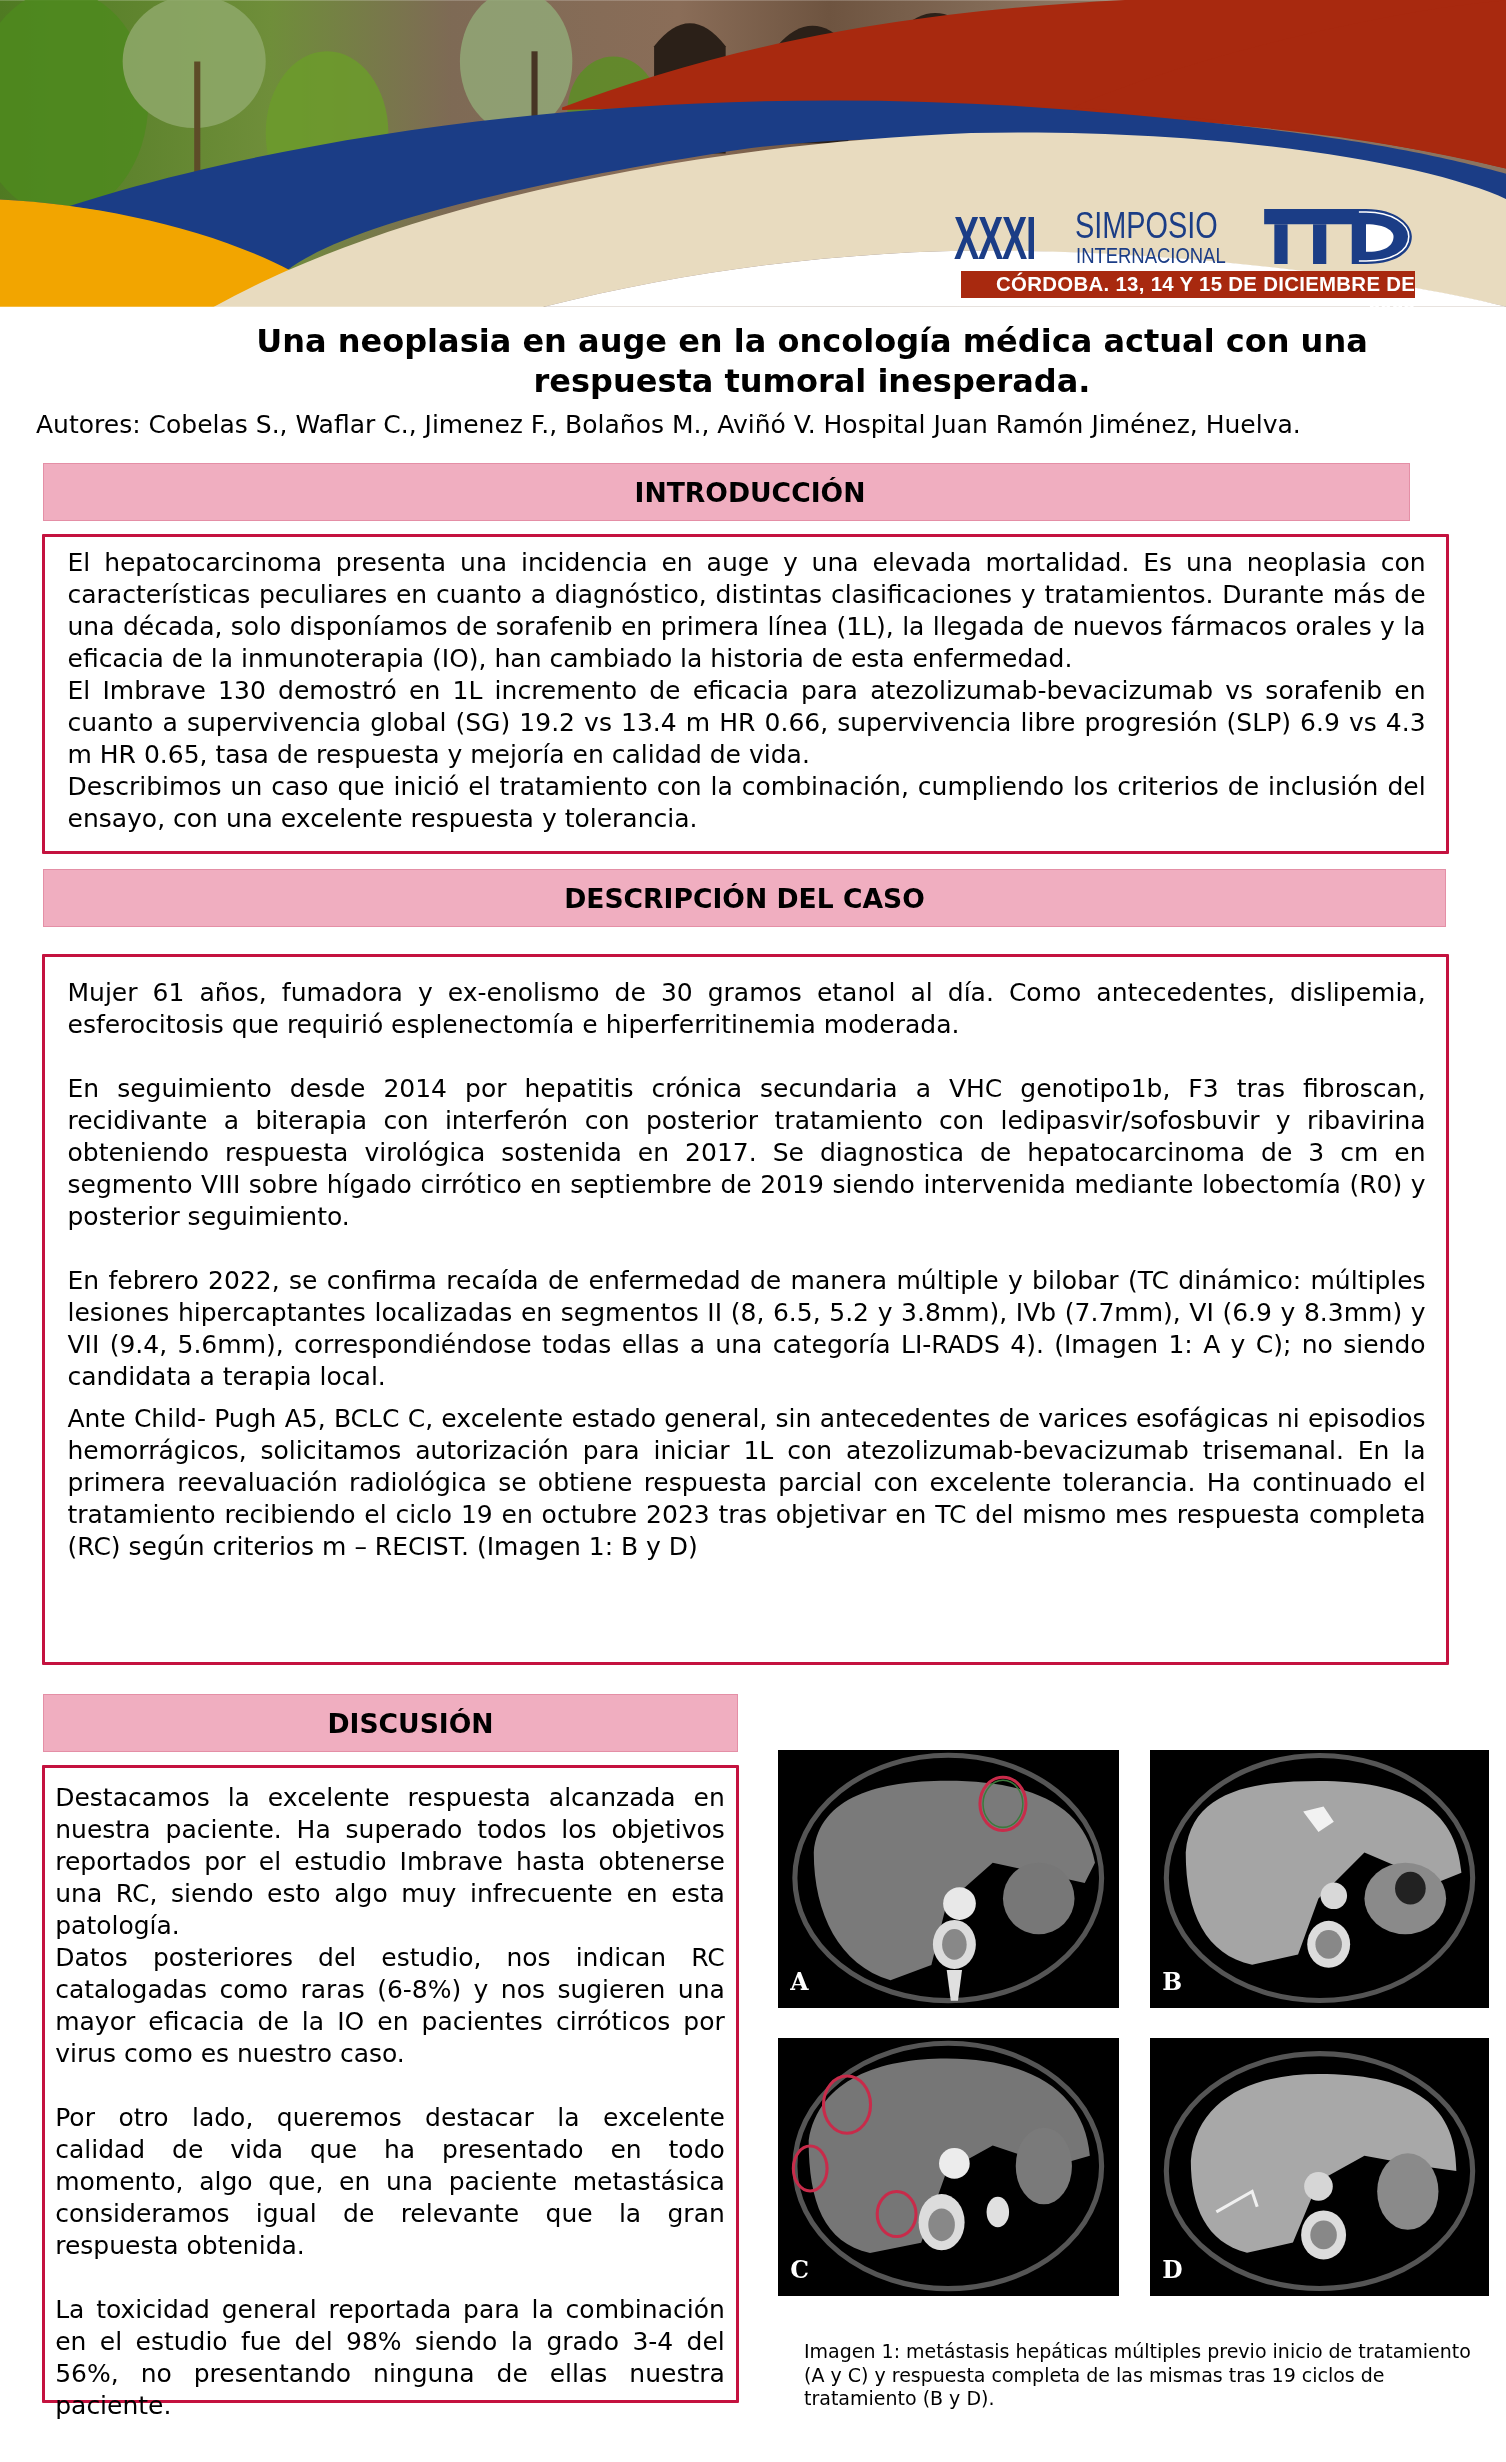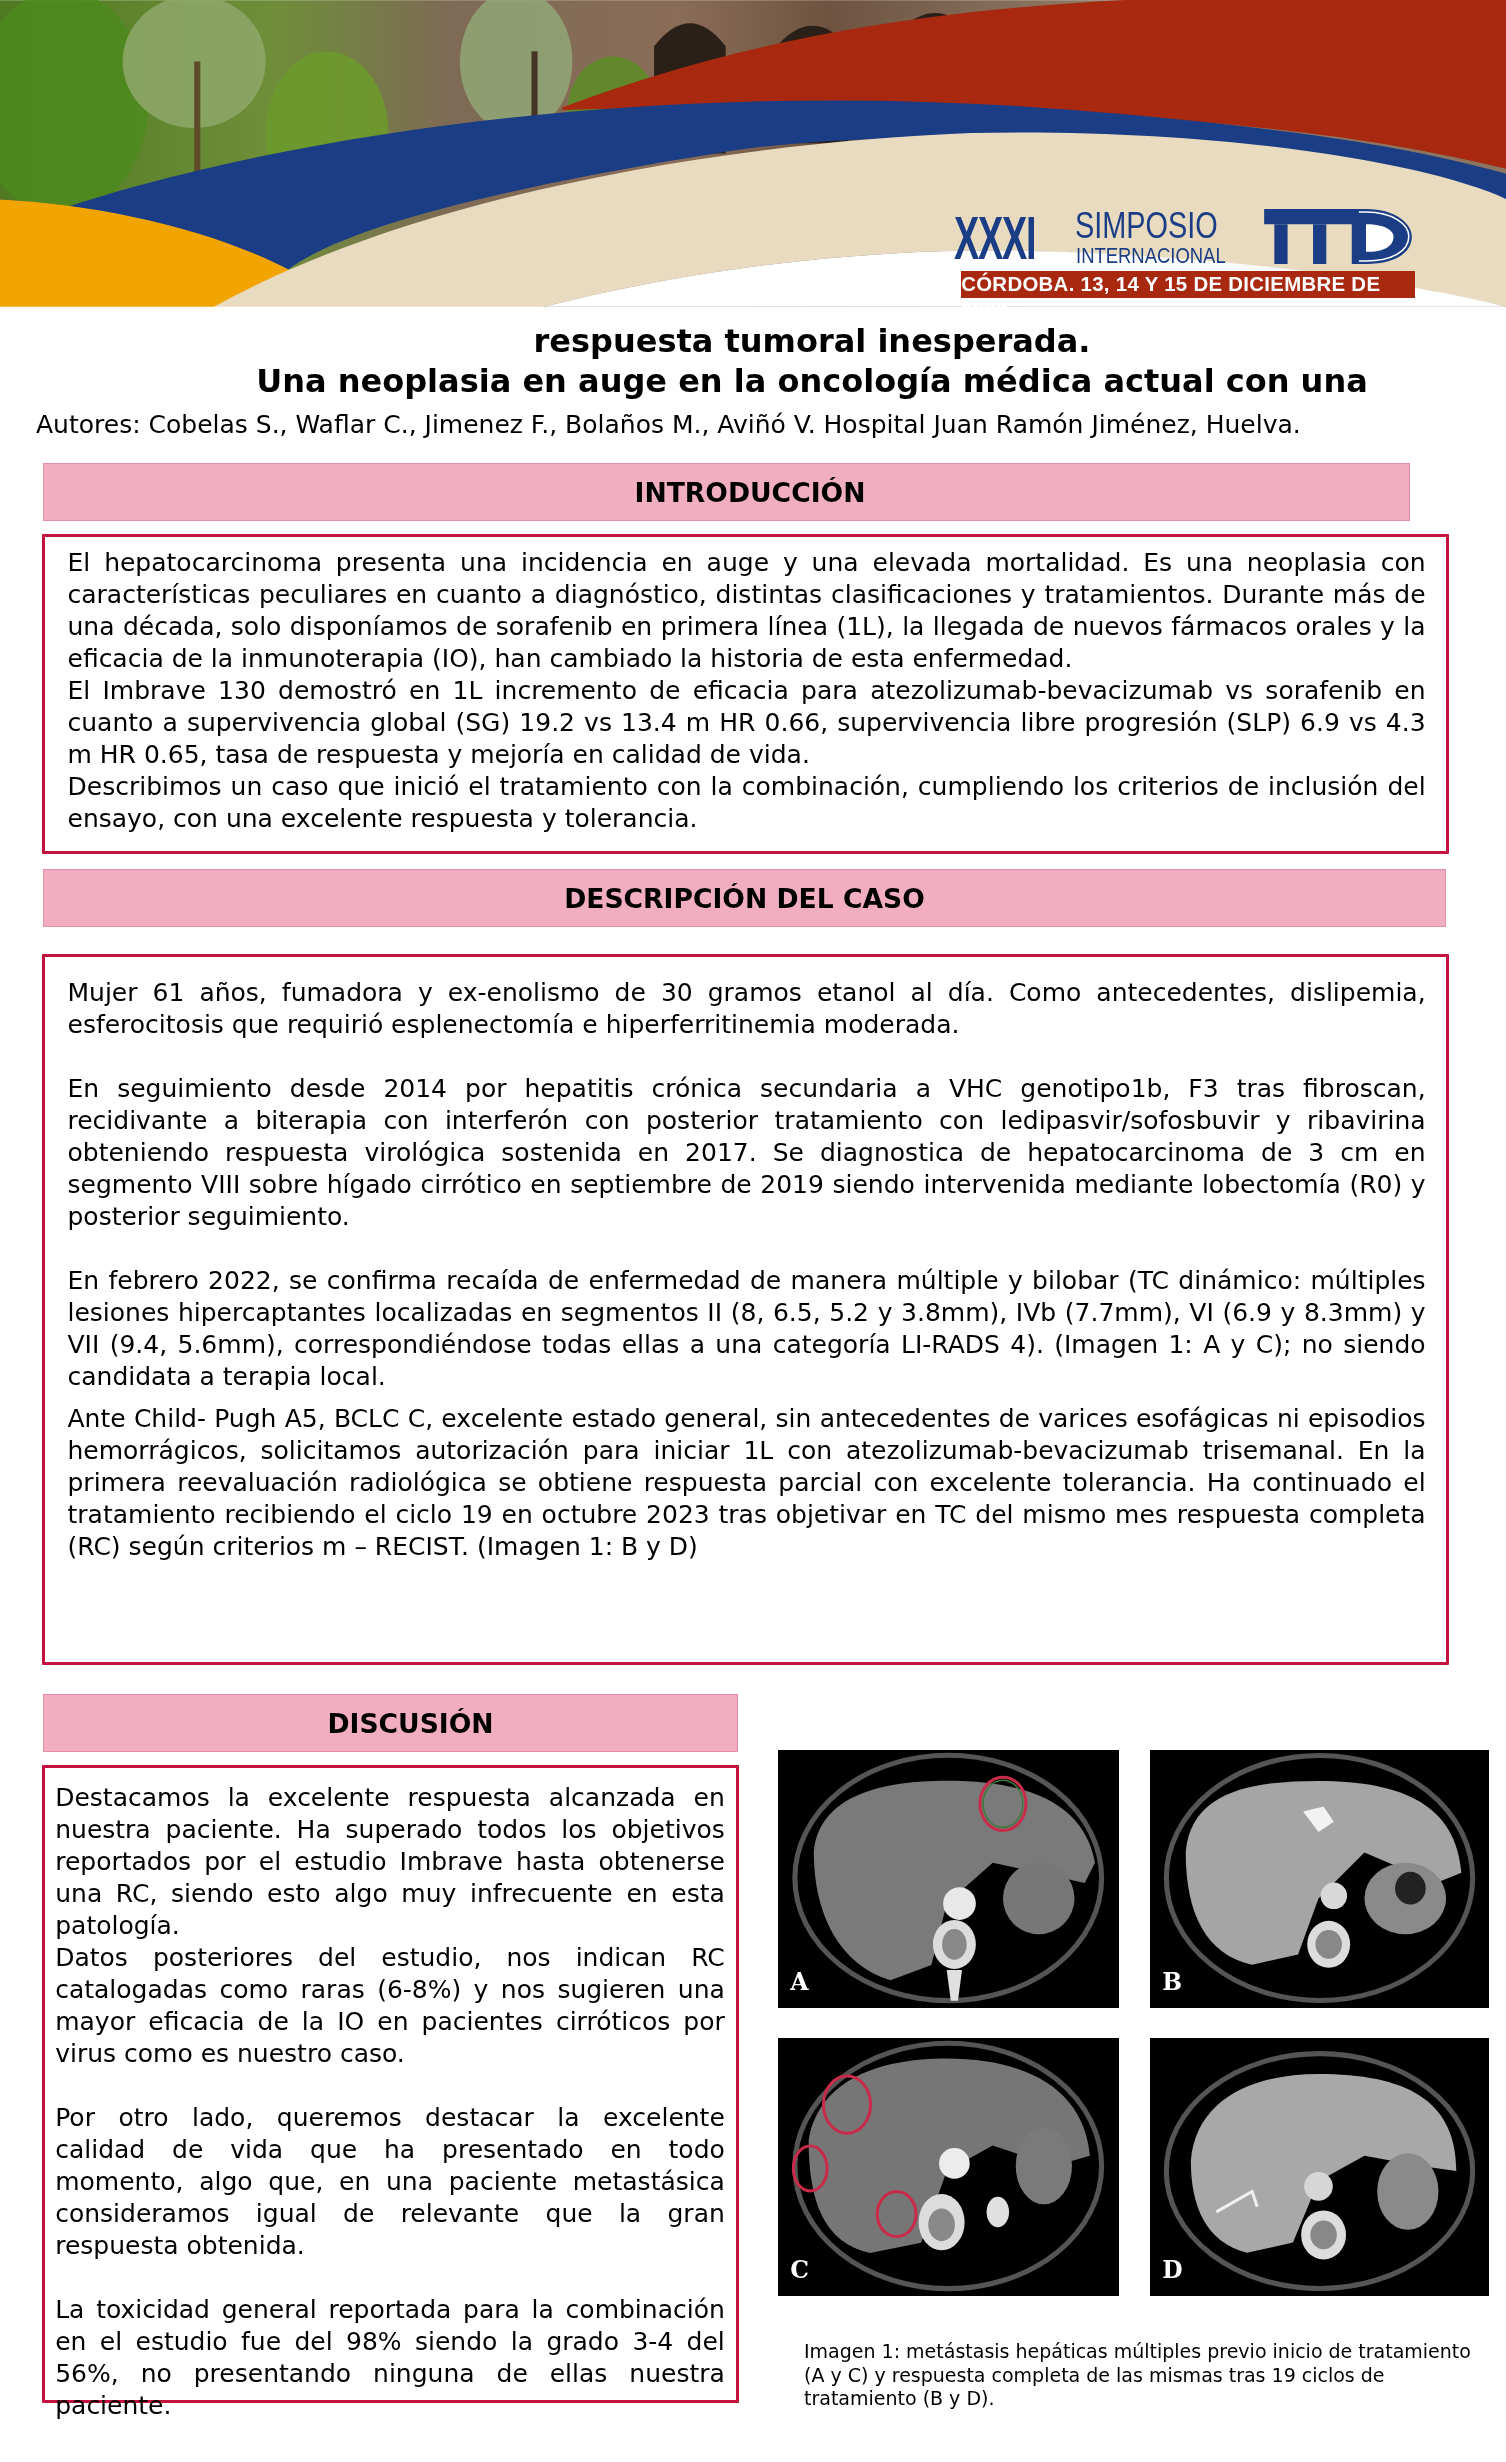--- a/index.html
+++ b/index.html
@@ -14,21 +14,21 @@
   .logo { position: absolute; left: 954px; top: 204px; width: 460px; height: 97px; }
   .logo-xxxi { position: absolute; left: 0; top: 4.1px; font-family: "Liberation Sans", sans-serif; font-weight: 700;
                font-size: 61px; line-height: 61px; color: #1b3d86; letter-spacing: -2px; transform: scaleX(0.62); transform-origin: left top; }
   .logo-simposio { position: absolute; left: 121px; top: 3.1px; font-family: "Liberation Sans", sans-serif; font-size: 37px;
                line-height: 37px; color: #1b3d86; transform: scaleX(0.78); transform-origin: left top; }
   .logo-internacional { position: absolute; left: 122px; top: 41px; font-family: "Liberation Sans", sans-serif; font-size: 22.5px;
                line-height: 22.5px; color: #1b3d86; transform: scaleX(0.82); transform-origin: left top; }
   .logo-ttd { position: absolute; left: 310px; top: 5.1px; width: 148px; height: 55px; }
   .logo-date { position: absolute; left: 7.2px; top: 67px; width: 454px; height: 26.6px; background: #a8290f;
                color: #fff; font-family: "Liberation Sans", sans-serif; font-weight: 700; font-size: 20.4px; line-height: 26.6px;
-               text-align: left; letter-spacing: 0.3px; }
+               text-align: right; letter-spacing: 0.3px; }
 
   
   .title { position: absolute; left: 153px; top: 321px; width: 1318px; text-align: center; font-weight: 700;
            font-size: 32px; line-height: 40px; }
   .authors { position: absolute; left: 36px; top: 409px; font-size: 25px; line-height: 31px; white-space: nowrap; }
 
   
   .sec-head { position: absolute; background: #f0aec0; border: 0.5px solid #e48fa6; display: flex;
               align-items: center; justify-content: center; font-weight: 700; font-size: 26.6px; }
   .sec-box { position: absolute; border: 3.1px solid #c4123f; border-radius: 1px; background: #fff;
@@ -112,22 +112,22 @@
     <path d="M0,0 L200,0 C260,0 290,30 290,54 C290,84 260,108 200,108 L172,108 L172,30 L0,30 Z" fill="#1b3d86"></path>
     <rect x="20" y="30" width="26" height="78" fill="#1b3d86"></rect>
     <rect x="96" y="30" width="26" height="78" fill="#1b3d86"></rect>
     <path d="M200,30 C240,30 254,44 254,54 C254,70 240,84 205,84 L200,84 Z" fill="#ffffff"></path>
     <path d="M186,6 L200,6 C252,6 284,30 284,54 C284,82 252,102 200,102 L186,102" fill="none" stroke="#ffffff" stroke-width="3"></path>
   </svg>
   <div class="logo-date">CÓRDOBA. 13, 14 Y 15 DE DICIEMBRE DE 2023</div>
 </div>
 
 <div class="title">
+  <div>Una neoplasia en auge en la oncología médica actual con una</div>
   <div>respuesta tumoral inesperada.</div>
-  <div>Una neoplasia en auge en la oncología médica actual con una</div>
 </div>
 <div class="authors">Autores: Cobelas S., Waflar C., Jimenez F., Bolaños M., Aviñó V. Hospital Juan Ramón Jiménez, Huelva.</div>
 
 <div class="sec-head" id="intro-head">
   <span>INTRODUCCIÓN</span>
 </div>
 <div class="sec-box" id="intro-box">
   <p>El hepatocarcinoma presenta una incidencia en auge y una elevada mortalidad. Es una neoplasia con características peculiares en cuanto a diagnóstico, distintas clasificaciones y tratamientos. Durante más de una década, solo disponíamos de sorafenib en primera línea (1L), la llegada de nuevos fármacos orales y la eficacia de la inmunoterapia (IO), han cambiado la historia de esta enfermedad.</p>
   <p>El Imbrave 130 demostró en 1L incremento de eficacia para atezolizumab-bevacizumab vs sorafenib en cuanto a supervivencia global (SG) 19.2 vs 13.4 m HR 0.66, supervivencia libre progresión (SLP) 6.9 vs 4.3 m HR 0.65, tasa de respuesta y mejoría en calidad de vida.</p>
   <p>Describimos un caso que inició el tratamiento con la combinación, cumpliendo los criterios de inclusión del ensayo, con una excelente respuesta y tolerancia.</p>

